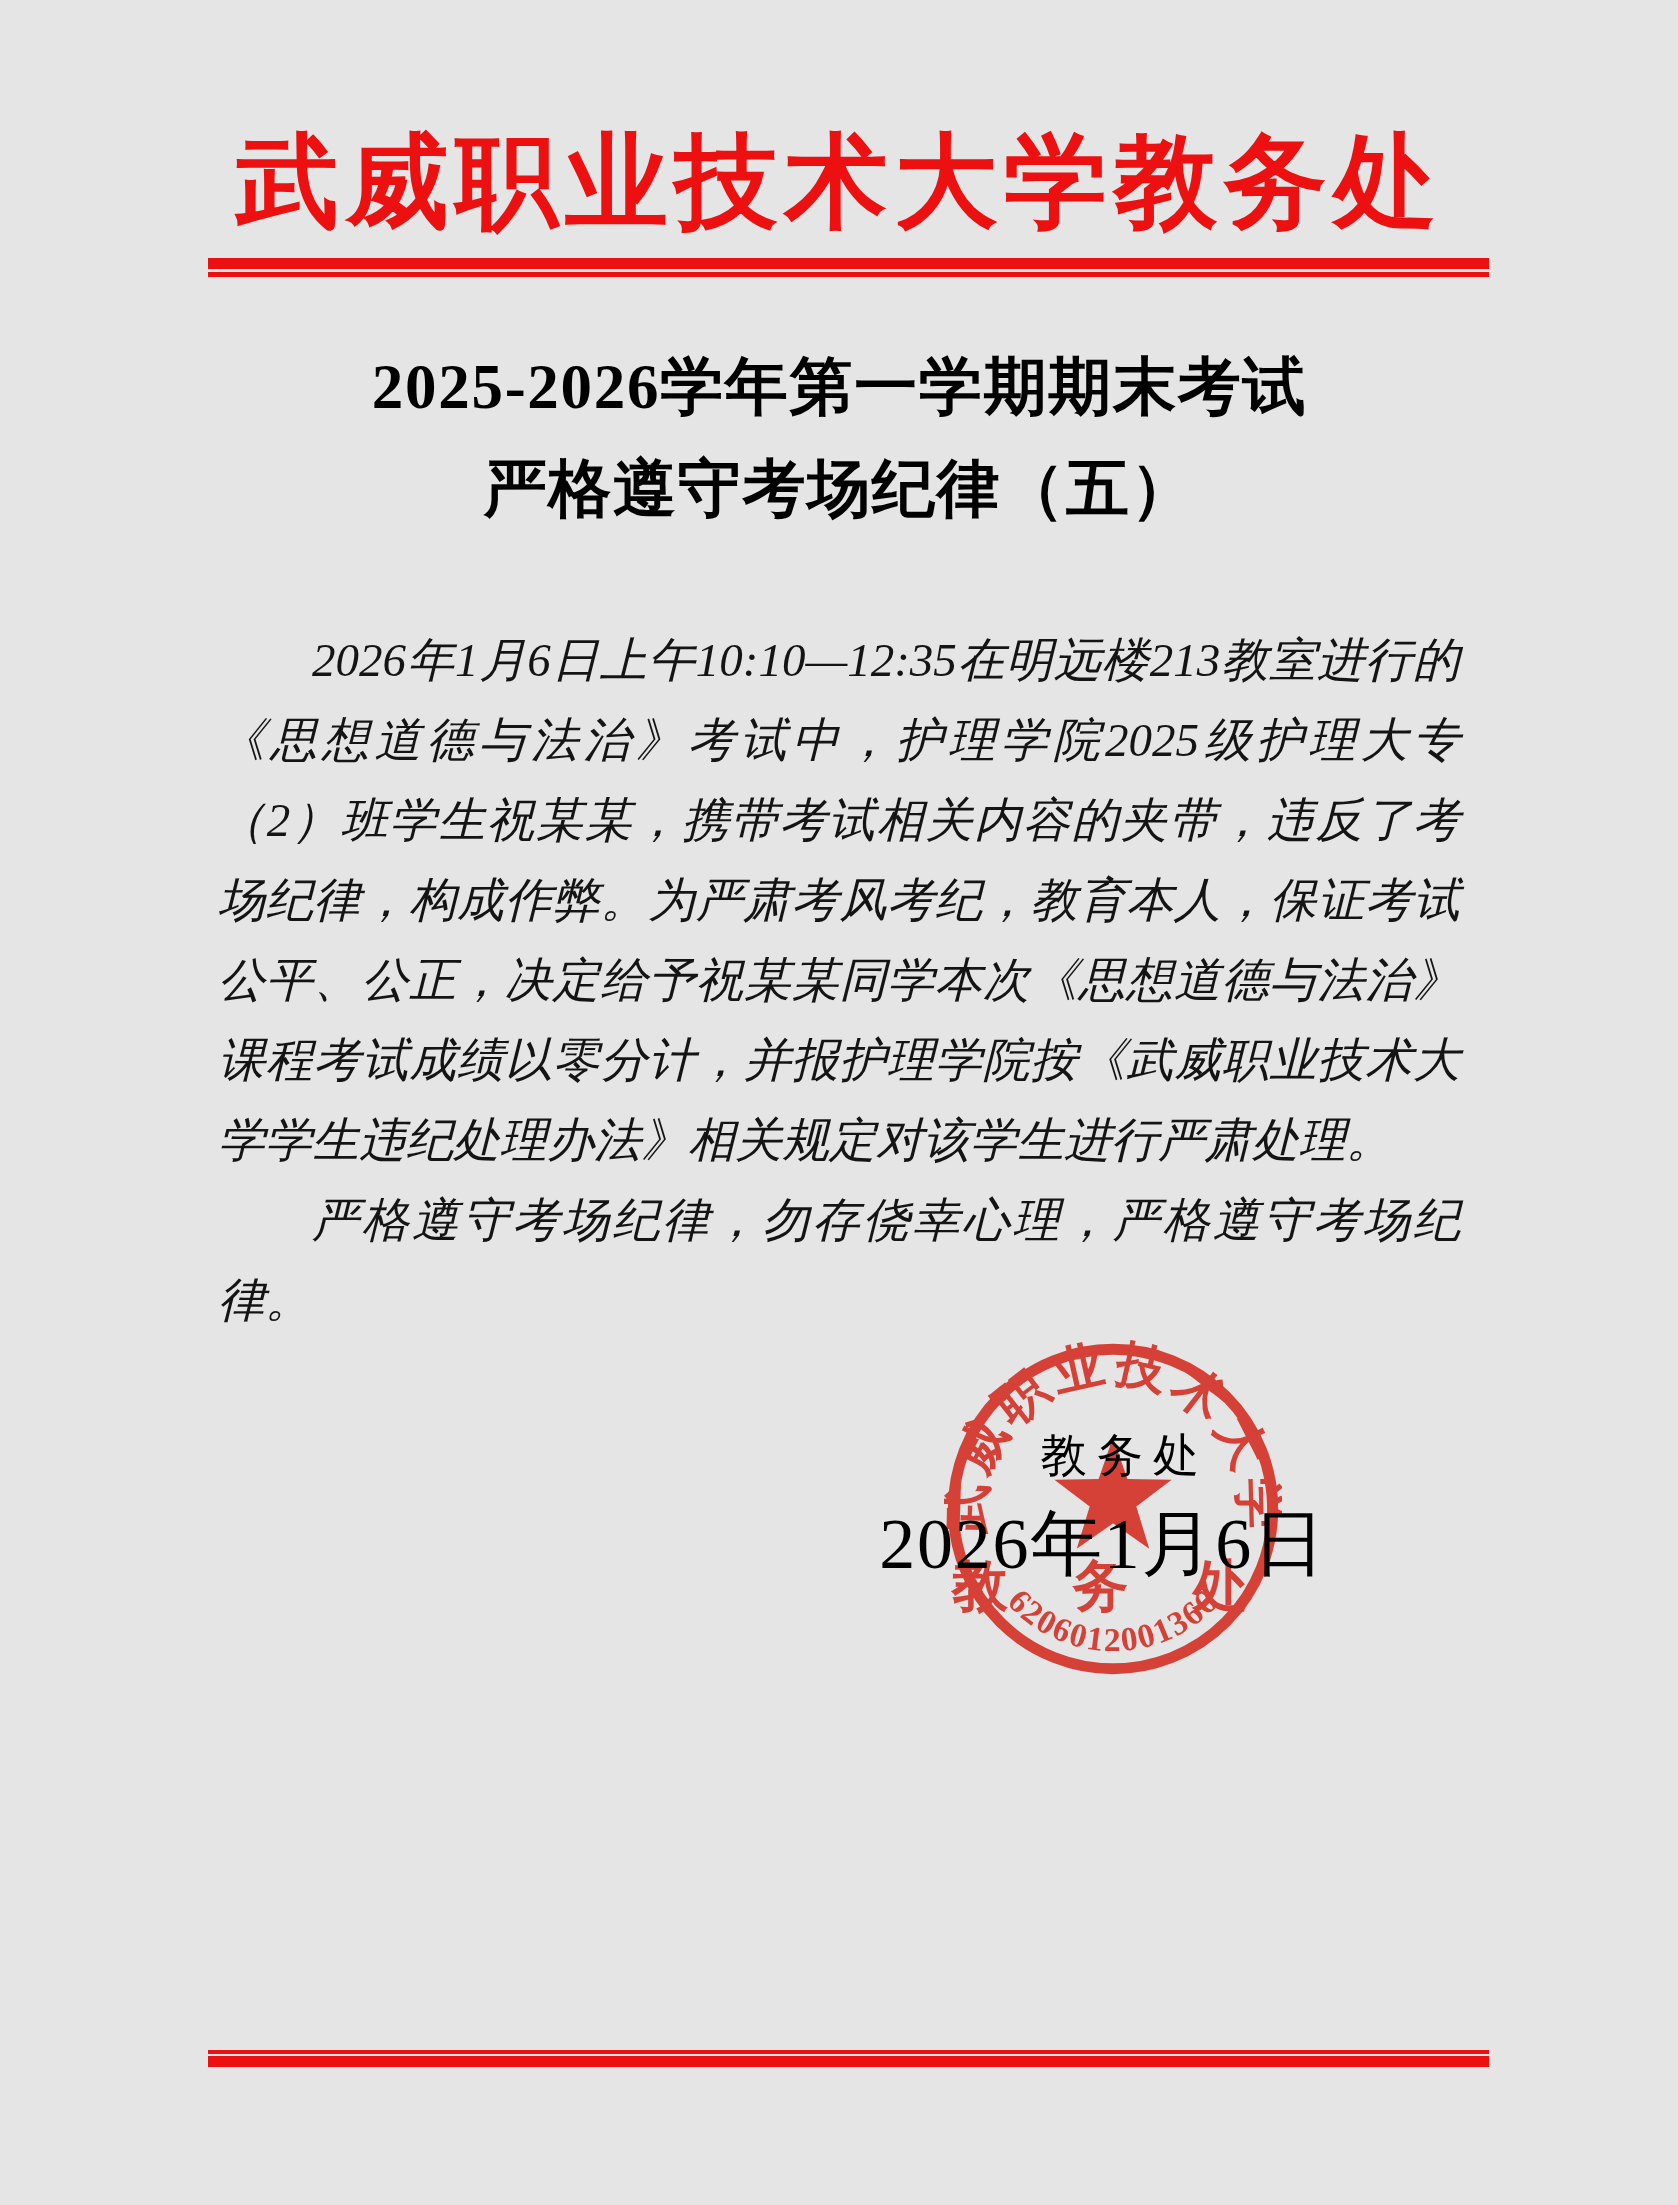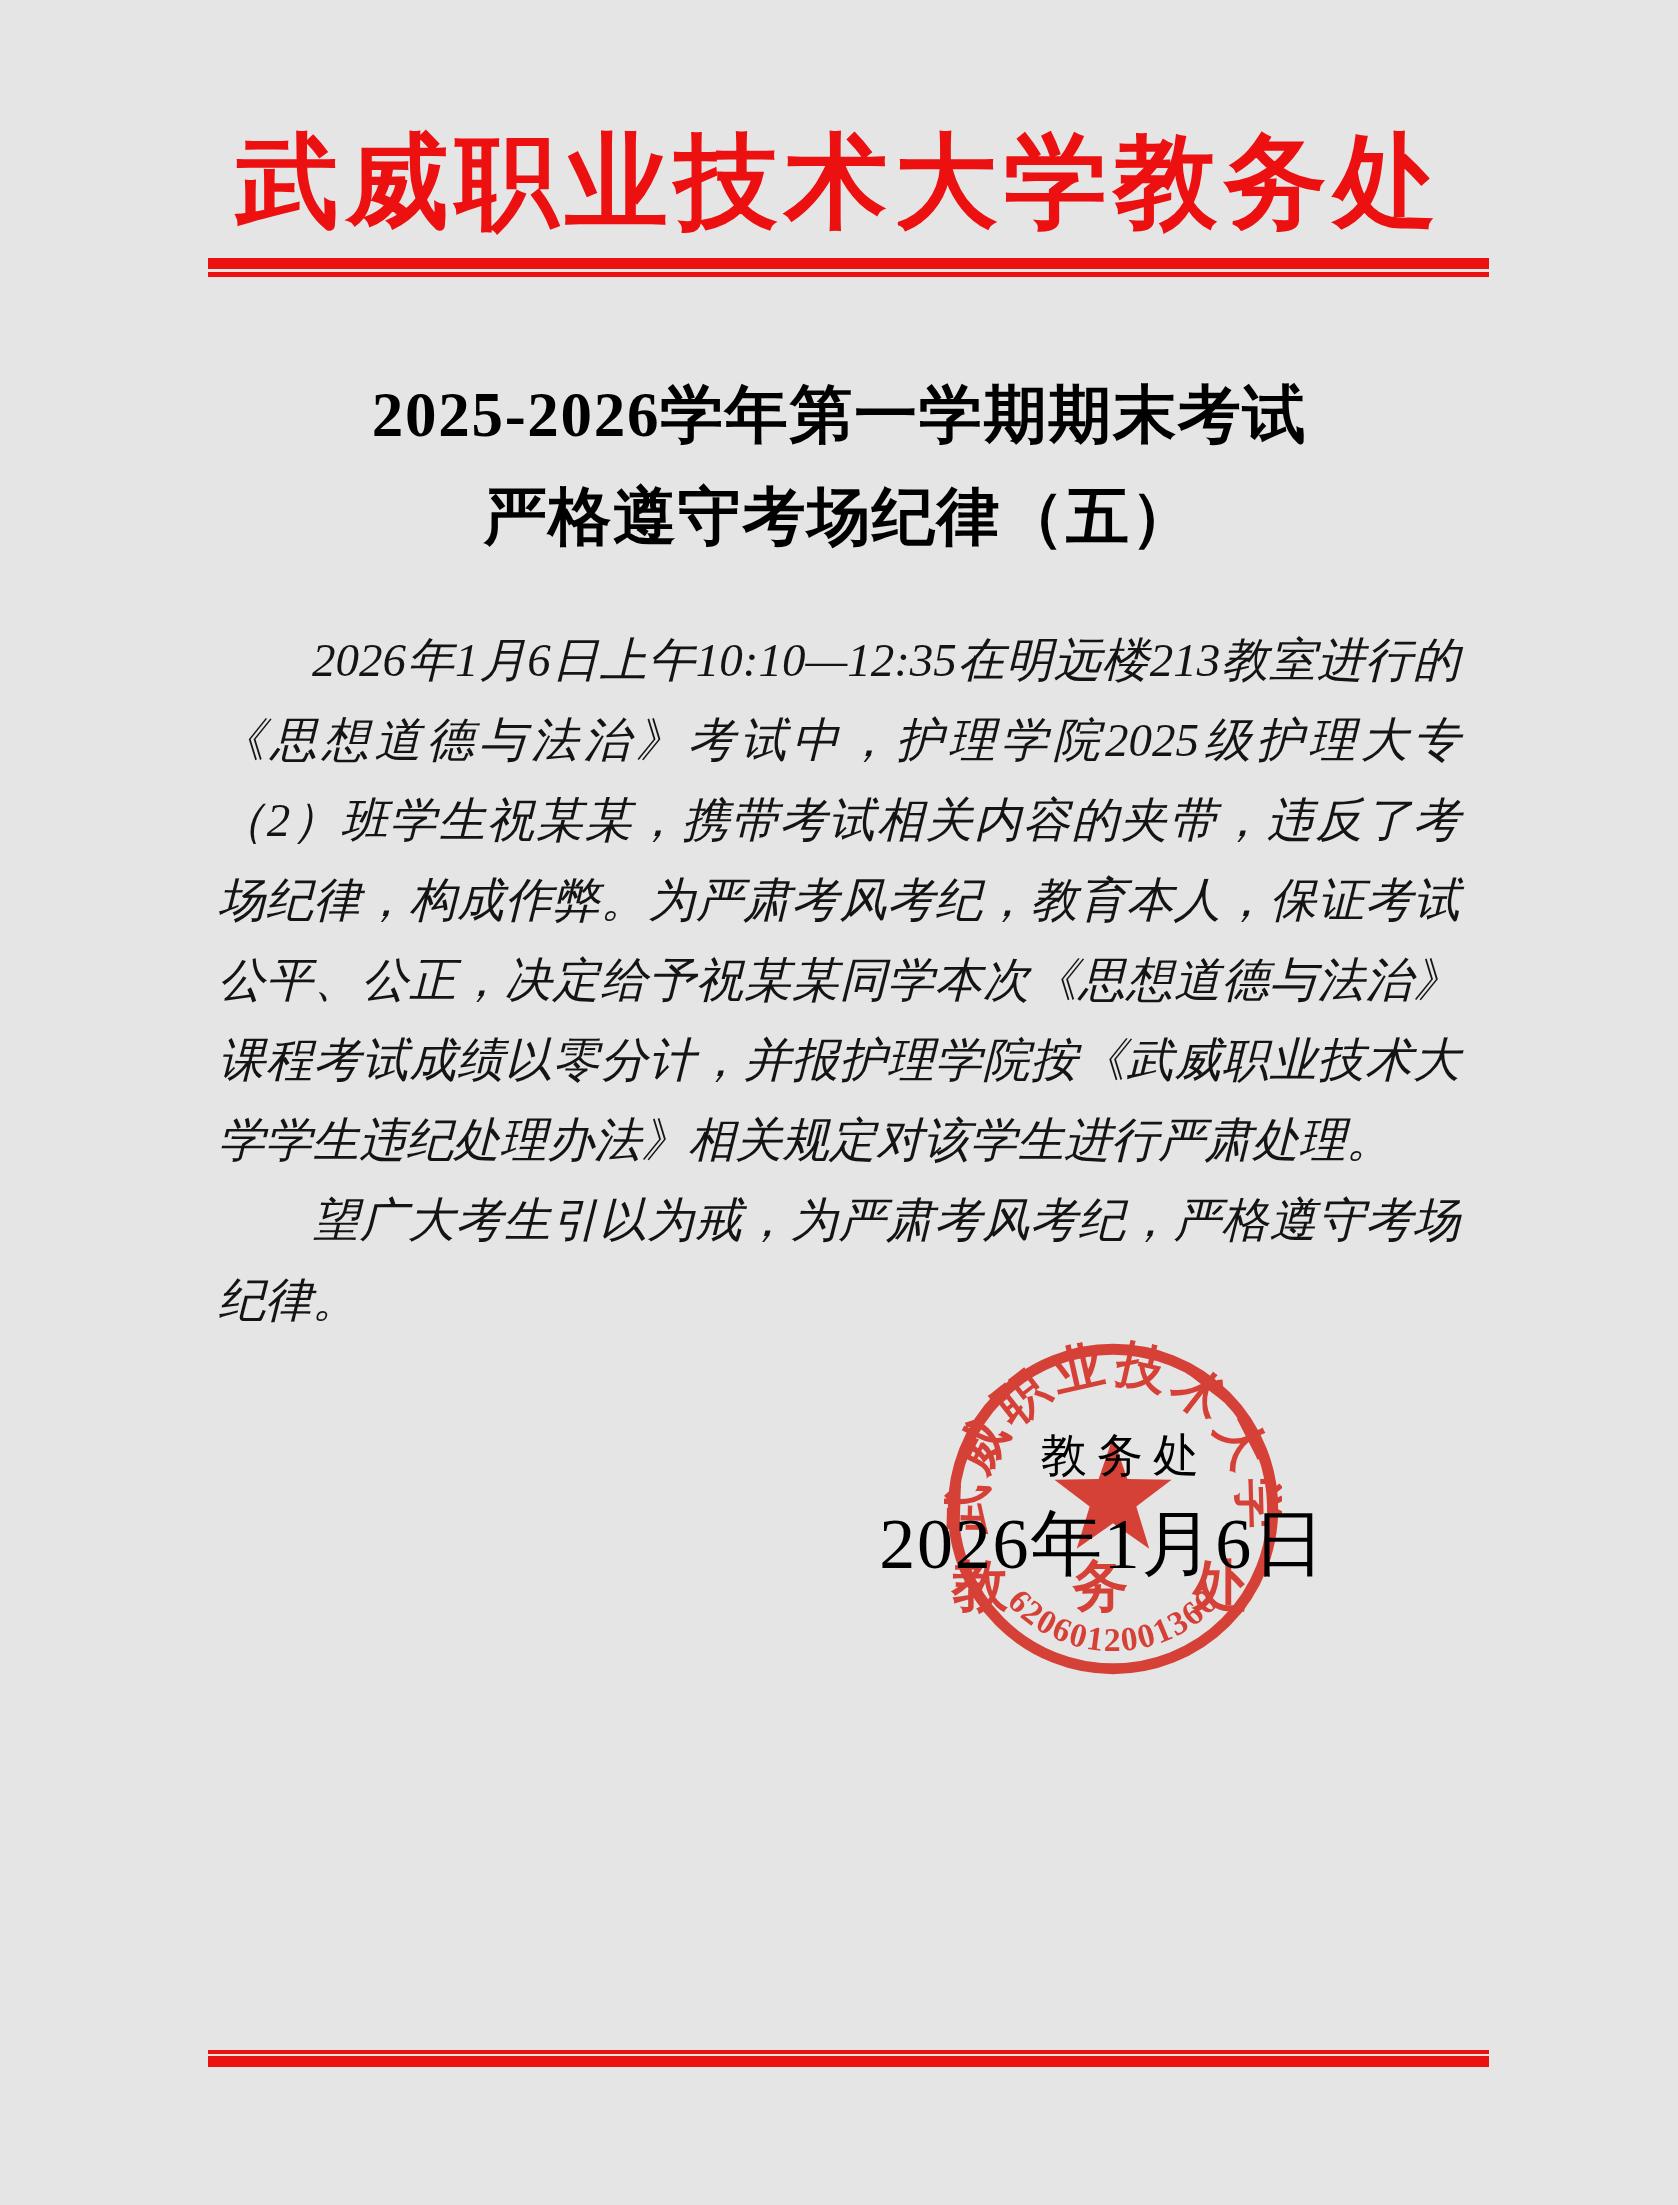--- a/index.html
+++ b/index.html
@@ -24,21 +24,21 @@
   .rule-group{position:absolute;left:208px;width:1281px;}
   .rule-top{top:258px;}
   .rule-bottom{top:2050px;}
   .rule{background:#ec1010;}
   .rule.thick{height:11px;}
   .rule.thin{height:4.2px;}
   .rule-top .thick{margin-bottom:3.4px;}
   .rule-bottom .thin{margin-bottom:1.7px;}
   
   .doc-title{
-    position:absolute;top:364px;left:0;width:100%;
+    position:absolute;top:336px;left:0;width:100%;
     text-align:center;
     font-size:63px;line-height:102px;
     font-weight:bold;color:#000;
     letter-spacing:1.7px;
   }
   
   .doc-body{
     position:absolute;top:620px;left:218px;width:1242px;
     font-size:47px;line-height:80px;
     font-style:italic;
@@ -80,21 +80,21 @@
     <div class="rule thin"></div>
   </div>
 
   <div class="doc-title">
     <div>2025-2026学年第一学期期末考试</div>
     <div>严格遵守考场纪律（五）</div>
   </div>
 
   <div class="doc-body">
     <p>2026年1月6日上午10:10—12:35在明远楼213教室进行的《思想道德与法治》考试中，护理学院2025级护理大专（2）班学生祝某某，携带考试相关内容的夹带，违反了考场纪律，构成作弊。为严肃考风考纪，教育本人，保证考试公平、公正，决定给予祝某某同学本次《思想道德与法治》课程考试成绩以零分计，并报护理学院按《武威职业技术大学学生违纪处理办法》相关规定对该学生进行严肃处理。</p>
-    <p>望广大考生引以为戒，为严肃考风考纪，严格遵守考场纪律。</p>
+    <p>严格遵守考场纪律，勿存侥幸心理，严格遵守考场纪律。</p>
   </div>
 
   <div class="sig-dept">教务处</div>
   <div class="sig-date">2026年1月6日</div>
 
   <svg class="stamp" viewBox="0 0 400 400">
     <defs>
       <path id="arcTop" d="M 50,226 A 152,152 0 1 1 350,226" fill="none"></path>
       <path id="arcBottom" d="M 71,308 A 168,168 0 0 0 329,308" fill="none"></path>
     </defs>

